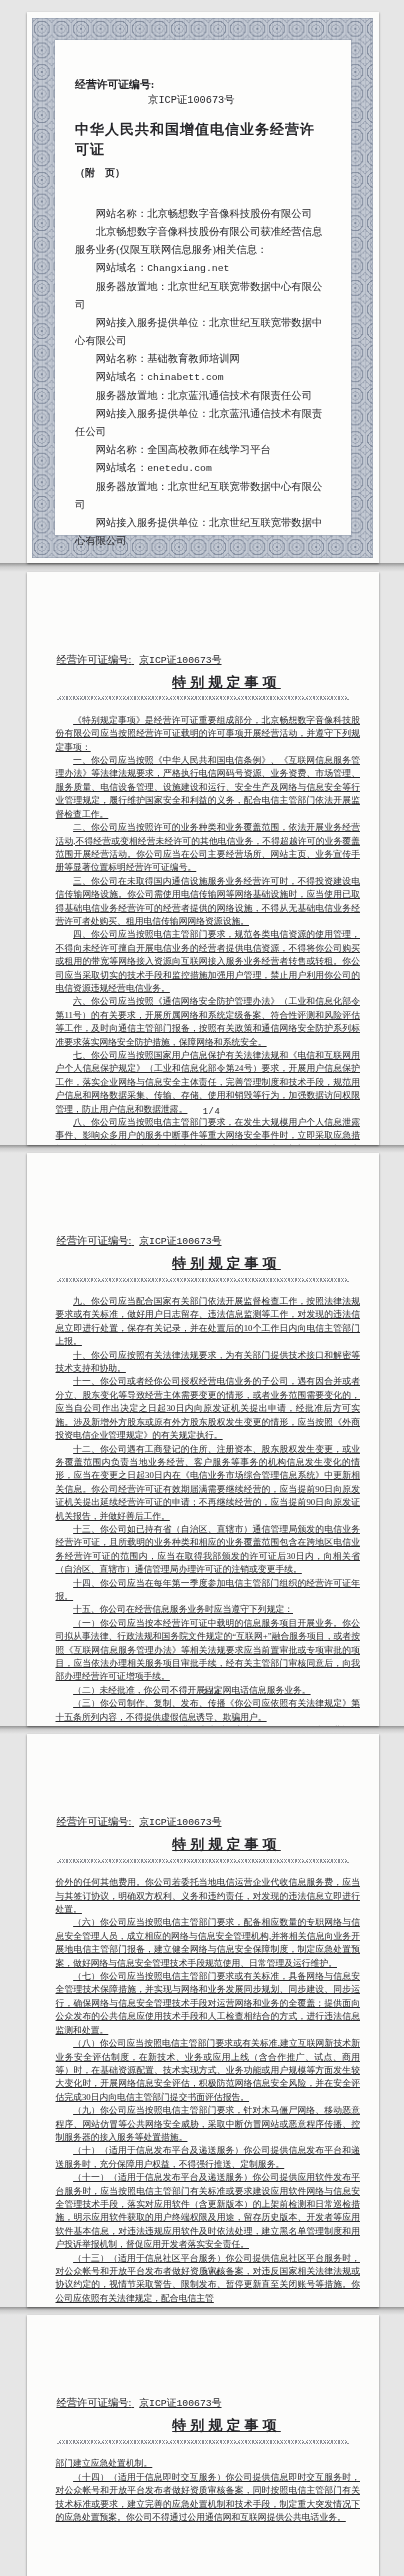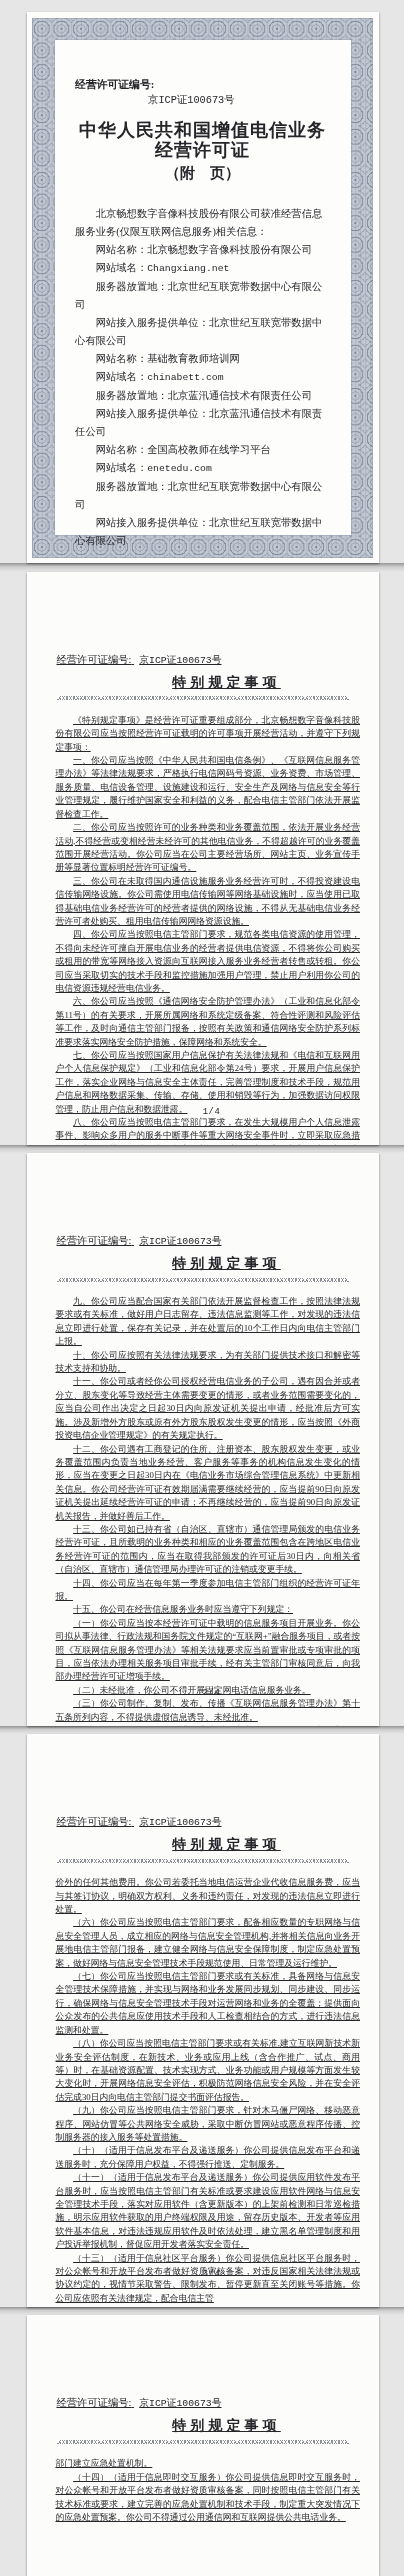--- a/index.html
+++ b/index.html
@@ -48,30 +48,28 @@
     box-shadow:0 0 0 0.5px #96a0b0;
     box-sizing:border-box;
     padding:37px 20.6px 0 20.6px;
     font-size:10.3px;
     line-height:14.4px;
   }
   .p1-label{font-size:10.8px;font-weight:bold;margin:0;}
   .p1-number{margin:1px 0 0 73px;font-size:10.3px;font-family:"Liberation Mono","DejaVu Sans Mono",monospace;}
   .p1-title{
     margin:12.4px 0 0;
-    text-align:center;
-    font-size:18px;
+    font-size:14px;
     font-weight:bold;
     letter-spacing:1px;
     line-height:20.6px;
   }
   .p1-subtitle{
     margin:3.1px 0 0;
-    text-align:center;
-    font-size:15px;
+    font-size:10px;
     font-weight:bold;
     line-height:18.5px;
   }
   .p1-body{margin-top:23px;line-height:18px;font-size:10.3px;}
   .p1-body p{margin:0;text-indent:2em;}
   .domain-latin{font-family:"Liberation Mono","DejaVu Sans Mono",monospace;font-size:9.8px;}
   
   .page-prov{height:573px;}
   .page5{height:558px;}
   .prov-header{
@@ -126,22 +124,22 @@
 <div class="spacer-top"></div>
 
 <section class="page page1">
   <div class="cert-frame"></div>
   <div class="cert-inner">
     <p class="p1-label">经营许可证编号:</p>
     <p class="p1-number">京ICP证100673号</p>
     <h1 class="p1-title">中华人民共和国增值电信业务经营许可证</h1>
     <p class="p1-subtitle">（附　页）</p>
     <div class="p1-body">
+      <p><span>网站名称：</span><span>北京畅想数字音像科技股份有限公司</span></p>
       <p>北京畅想数字音像科技股份有限公司获准经营信息服务业务(仅限互联网信息服务)相关信息：</p>
-      <p><span>网站名称：</span><span>北京畅想数字音像科技股份有限公司</span></p>
       <p><span>网站域名：</span><span class="domain-latin">Changxiang.net</span></p>
       <p><span>服务器放置地：</span><span>北京世纪互联宽带数据中心有限公司</span></p>
       <p><span>网站接入服务提供单位：</span><span>北京世纪互联宽带数据中心有限公司</span></p>
       <p><span>网站名称：</span><span>基础教育教师培训网</span></p>
       <p><span>网站域名：</span><span class="domain-latin">chinabett.com</span></p>
       <p><span>服务器放置地：</span><span>北京蓝汛通信技术有限责任公司</span></p>
       <p><span>网站接入服务提供单位：</span><span>北京蓝汛通信技术有限责任公司</span></p>
       <p><span>网站名称：</span><span>全国高校教师在线学习平台</span></p>
       <p><span>网站域名：</span><span class="domain-latin">enetedu.com</span></p>
       <p><span>服务器放置地：</span><span>北京世纪互联宽带数据中心有限公司</span></p>
@@ -184,21 +182,21 @@
   <div class="prov-body">
     <p>九、你公司应当配合国家有关部门依法开展监督检查工作，按照法律法规要求或有关标准，做好用户日志留存、违法信息监测等工作，对发现的违法信息立即进行处置，保存有关记录，并在处置后的10个工作日内向电信主管部门上报。</p>
     <p>十、你公司应按照有关法律法规要求，为有关部门提供技术接口和解密等技术支持和协助。</p>
     <p>十一、你公司或者经你公司授权经营电信业务的子公司，遇有因合并或者分立、股东变化等导致经营主体需要变更的情形，或者业务范围需要变化的，应当自公司作出决定之日起30日内向原发证机关提出申请，经批准后方可实施。涉及新增外方股东或原有外方股东股权发生变更的情形，应当按照《外商投资电信企业管理规定》的有关规定执行。</p>
     <p>十二、你公司遇有工商登记的住所、注册资本、股东股权发生变更，或业务覆盖范围内负责当地业务经营、客户服务等事务的机构信息发生变化的情形，应当在变更之日起30日内在《电信业务市场综合管理信息系统》中更新相关信息。你公司经营许可证有效期届满需要继续经营的，应当提前90日向原发证机关提出延续经营许可证的申请；不再继续经营的，应当提前90日向原发证机关报告，并做好善后工作。</p>
     <p>十三、你公司如已持有省（自治区、直辖市）通信管理局颁发的电信业务经营许可证，且所载明的业务种类和相应的业务覆盖范围包含在跨地区电信业务经营许可证的范围内，应当在取得我部颁发的许可证后30日内，向相关省（自治区、直辖市）通信管理局办理许可证的注销或变更手续。</p>
     <p>十四、你公司应当在每年第一季度参加电信主管部门组织的经营许可证年报。</p>
     <p>十五、你公司在经营信息服务业务时应当遵守下列规定：</p>
     <p>（一）你公司应当按本经营许可证中载明的信息服务项目开展业务。你公司拟从事法律、行政法规和国务院文件规定的“互联网+”融合服务项目，或者按照《互联网信息服务管理办法》等相关法规要求应当前置审批或专项审批的项目，应当依法办理相关服务项目审批手续，经有关主管部门审核同意后，向我部办理经营许可证增项手续。</p>
     <p>（二）未经批准，你公司不得开展固定网电话信息服务业务。</p>
-    <p>（三）你公司制作、复制、发布、传播《互联网信息服务管理办法》第十五条所列内容，不得提供虚假信息诱导、未经批准。</p>
+    <p>（三）你公司制作、复制、发布、传播《你公司应依照有关法律规定》第十五条所列内容，不得提供虚假信息诱导、欺骗用户。</p>
     <p>（四）你公司发布信息服务业务广告时，应当公布你公司名称和经营许可证编号，且不得含有悖于社会良好风尚、损害人民群众尤其是青少年身心健康的内容。</p>
     <p>（五）你公司向用户收费应当做到准确、合理，不得向用户收取信息服务项目中明码标</p>
   </div>
   <div class="page-no">2/4</div>
 </section>
 
 <div class="gap"></div>
 
 <section class="page page-prov">
   <div class="prov-header">

